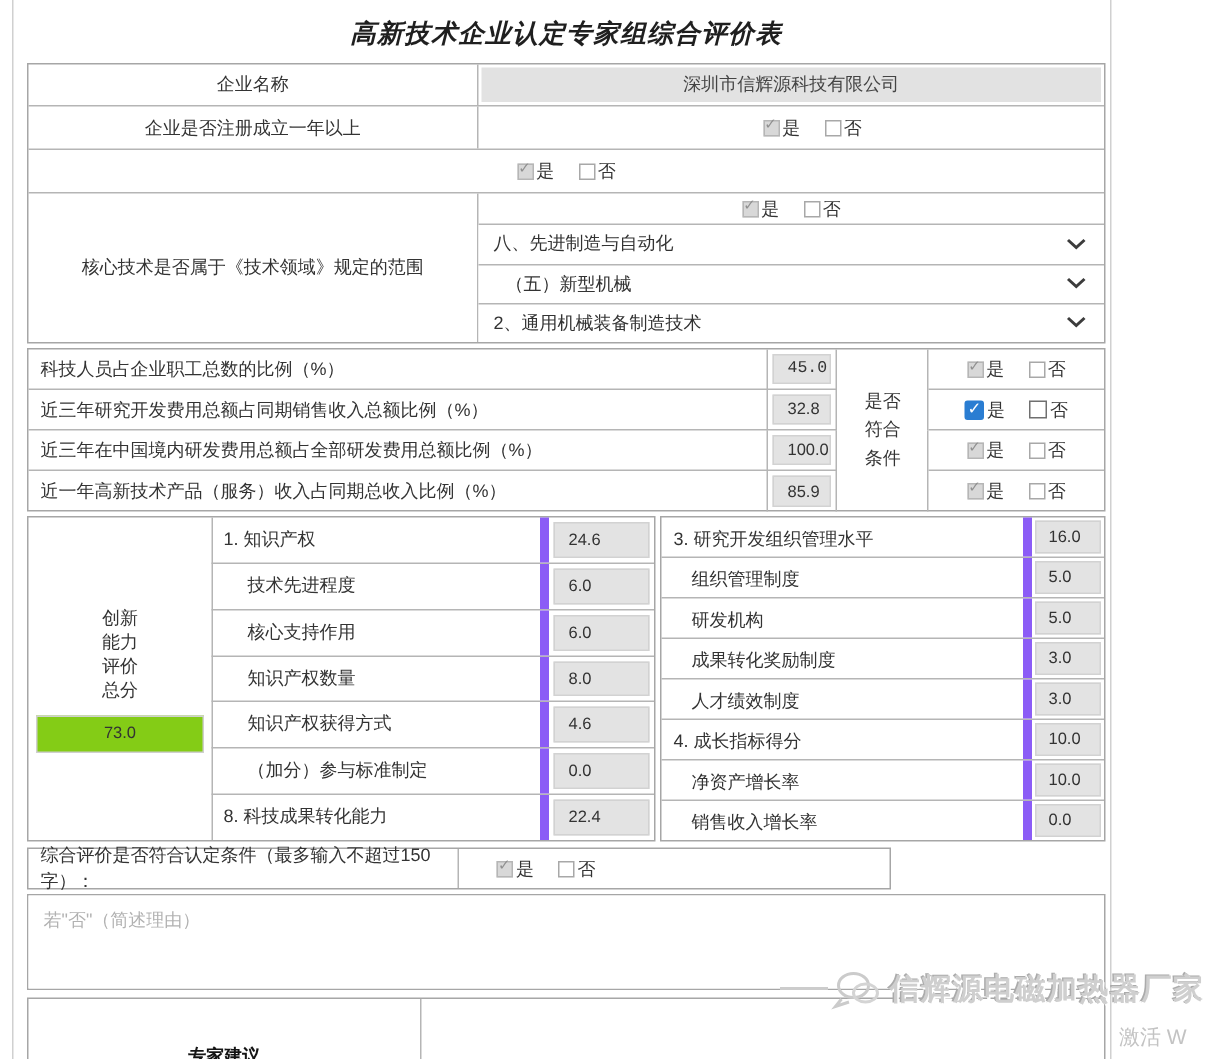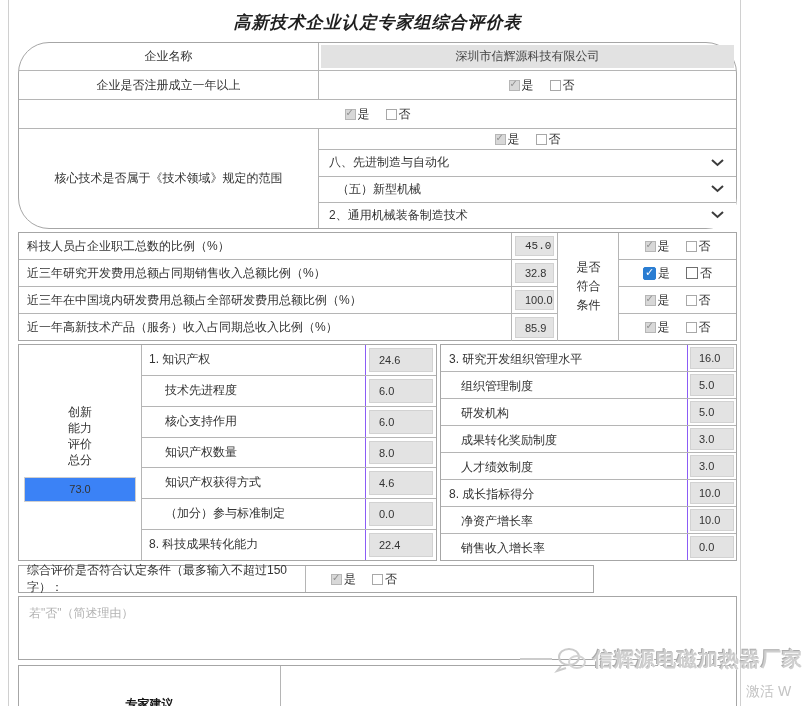--- a/index.html
+++ b/index.html
@@ -39,26 +39,26 @@
         display:flex;align-items:center;padding-left:9px;font-size:11px;color:#333;box-sizing:border-box;}
   
   .select{height:26px;border-top:1px solid #b5b5b5;display:flex;align-items:center;
           justify-content:space-between;padding:0 12px 0 10px;cursor:pointer;background:#fff;}
   .select .slabel{font-size:12px;color:#333;}
   .select.ind .slabel{padding-left:8px;}
   
   .dcolA{position:absolute;left:0;top:0;bottom:0;width:122px;border-right:1px solid #b5b5b5;
          display:flex;flex-direction:column;align-items:center;justify-content:center;}
   .dcolA .tline{font-size:12px;line-height:16px;color:#333;}
-  .totalbox{margin-top:9px;width:112px;height:25px;background:#3b82f6;border:1px solid #cfcfcf;
+  .totalbox{margin-top:9px;width:112px;height:25px;background:#84cc16;border:1px solid #cfcfcf;
             display:flex;align-items:center;justify-content:center;font-size:11px;color:#333;box-sizing:border-box;}
   .drows{margin-left:122px;height:100%;display:flex;flex-direction:column;}
   .drow{flex:1;display:flex;border-bottom:1px solid #b5b5b5;box-sizing:border-box;}
   .drow:last-child{border-bottom:none;}
-  .dlabel{box-sizing:border-box;border-right:1px solid #8b5cf6;padding:6px 0 0 8px;font-size:12px;color:#333;}
+  .dlabel{box-sizing:border-box;border-right:6px solid #8b5cf6;padding:6px 0 0 8px;font-size:12px;color:#333;}
   .dlabel.ind{padding-left:24px;}
   .dval{flex:1;display:flex;}
   
   .cond-overlay{position:absolute;left:539px;top:0;bottom:0;width:61px;display:flex;flex-direction:column;
                 justify-content:center;align-items:center;font-size:12px;line-height:19px;color:#333;}
   
   .reason{width:100%;height:100%;box-sizing:border-box;border:none;outline:none;resize:none;
           padding:8px 10px;font-size:12px;color:#333;font-family:inherit;background:#fff;}
   .reason::placeholder{color:#b2b2b2;}
   
@@ -70,21 +70,21 @@
   .advice-label{position:absolute;left:0;right:0;top:30px;text-align:center;font-size:12px;font-weight:bold;color:#141414;}
 </style>
 </head>
 <body>
 
 <div class="frame frame-l"></div>
 <div class="frame frame-r"></div>
 
 <h1 class="title">高新技术企业认定专家组综合评价表</h1>
 
-<div class="tbl" style="top:42px;left:18px;width:719px;height:187px;border-radius:31px;">
+<div class="tbl" style="top:42px;left:18px;width:719px;height:187px;">
   <div class="row bb" style="height:28px;">
     <div class="cell br center" style="width:300px;">企业名称</div>
     <div class="cell" style="flex:1;">
       <div class="grayfill">深圳市信辉源科技有限公司</div>
     </div>
   </div>
   <div class="row bb" style="height:29px;gap:28px;">
     <div class="cell br center" style="width:300px;">企业是否注册成立一年以上</div>
     <div class="cell center" style="flex:1;">
       <div class="pair">
@@ -293,21 +293,21 @@
           <div class="vbox" style="margin:2px;padding-left:8px;">3.0</div>
         </div>
     </div>
     <div class="drow">
       <div class="dlabel ind" style="width:247px;padding-left:20px;">人才绩效制度</div>
       <div class="dval">
           <div class="vbox" style="margin:2px;padding-left:8px;">3.0</div>
         </div>
     </div>
     <div class="drow">
-      <div class="dlabel" style="width:247px;">8. 成长指标得分</div>
+      <div class="dlabel" style="width:247px;">4. 成长指标得分</div>
       <div class="dval">
           <div class="vbox" style="margin:2px;padding-left:8px;">10.0</div>
         </div>
     </div>
     <div class="drow">
       <div class="dlabel ind" style="width:247px;padding-left:20px;">净资产增长率</div>
       <div class="dval">
           <div class="vbox" style="margin:2px;padding-left:8px;">10.0</div>
         </div>
     </div>

